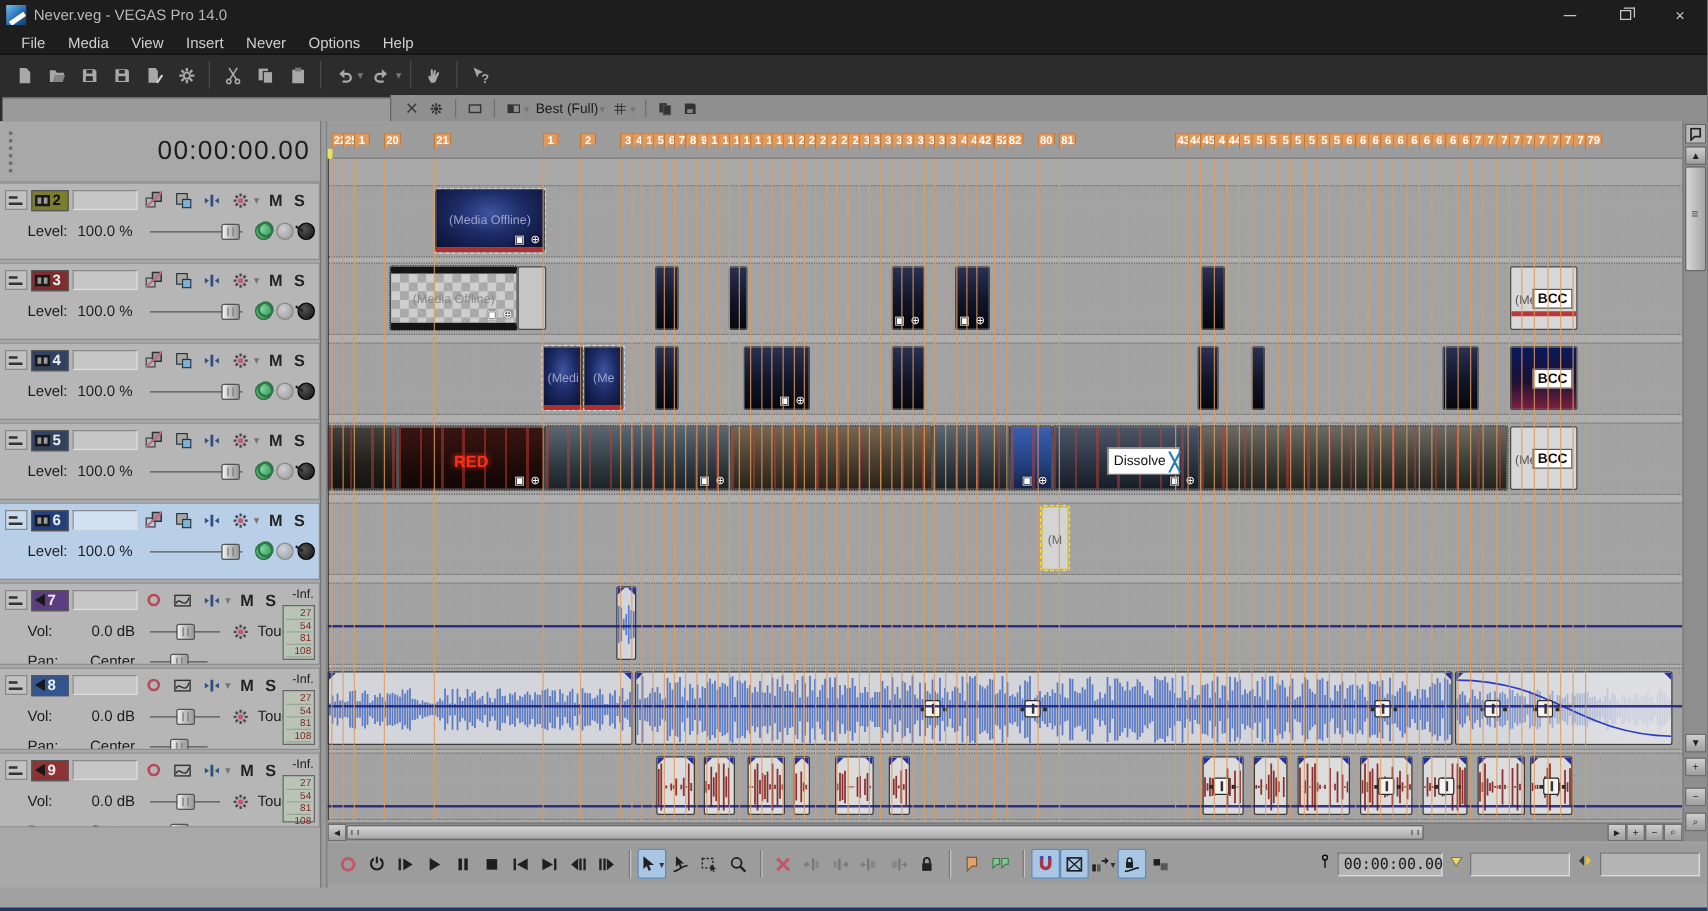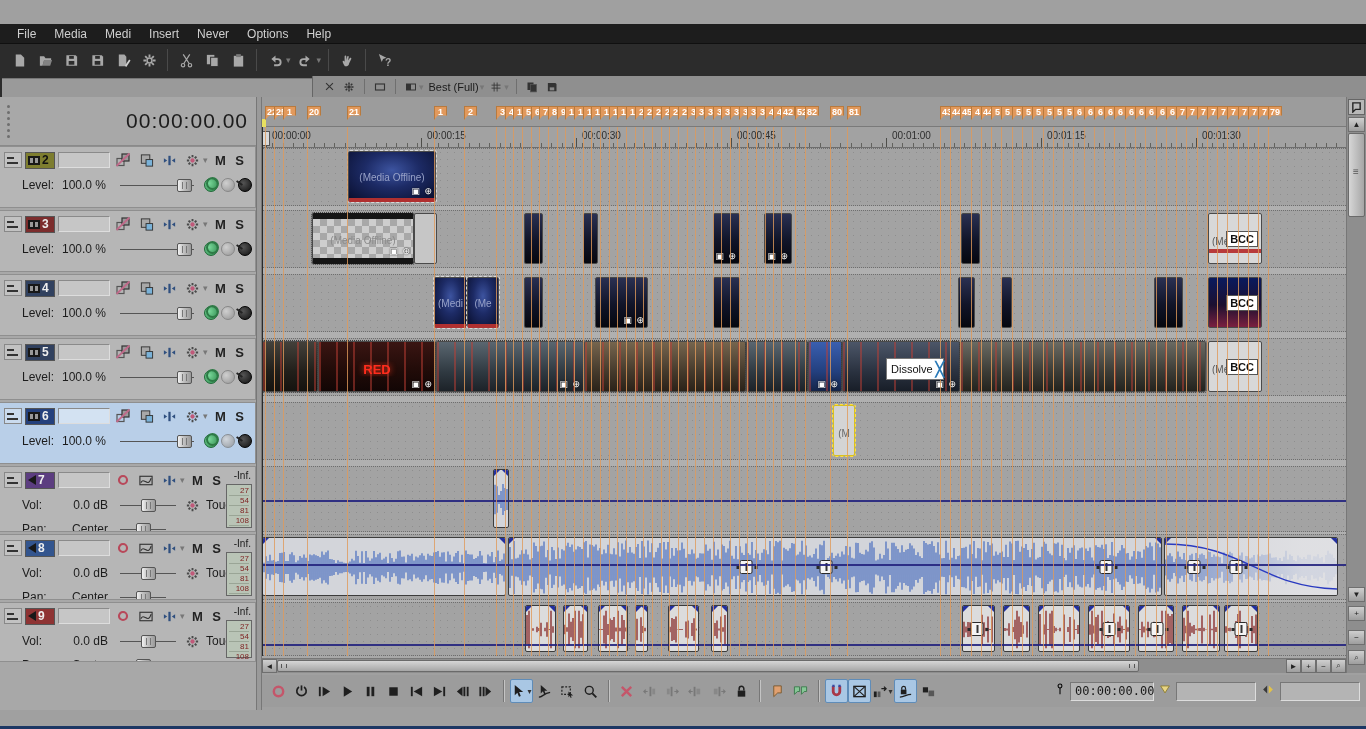--- a/index.html
+++ b/index.html
@@ -174,25 +174,38 @@
   .status-left{position:absolute;left:6px;top:1px;}
   .status-rbox{position:absolute;left:1132px;right:0;top:0;bottom:0;border-left:1px solid #6f6f6f;box-shadow:inset 1px 0 0 #c8c8c8;}
   .status-right{position:absolute;right:6px;top:1px;}
   .bottomstrip{position:absolute;left:0;top:726px;width:1366px;height:3px;background:#1c3764;}
 </style>
 </head>
 <body>
 
 <div class="app">
 
+  <div class="titlebar">
+    <span class="app-icon"></span>
+    <span class="title-text">Never.veg - VEGAS Pro 14.0</span>
+    <div class="win-btns">
+      <span class="win-btn">
+          <i class="glyph-min"></i>
+        </span>
+      <span class="win-btn">
+          <i class="glyph-restore"></i>
+        </span>
+      <span class="win-btn">×</span>
+    </div>
+  </div>
 
   <div class="menubar">
       <span class="menu-item">File</span>
       <span class="menu-item">Media</span>
-      <span class="menu-item">Medi</span>
+      <span class="menu-item">View</span>
       <span class="menu-item">Insert</span>
       <span class="menu-item">Never</span>
       <span class="menu-item">Options</span>
       <span class="menu-item">Help</span>
     </div>
   <div class="toolbar">
       <span class="tbtn">
         <svg width="15" height="15" viewBox="0 0 16 16">
           <path d="M4 1.5h5.5L13 5v9.5H4z" fill="currentColor"></path>
         </svg>
@@ -874,31 +887,20 @@
         <span class="marker-tag" style="left: 914px;">7</span>
         <span class="marker-tag" style="left: 924px;">7</span>
         <span class="marker-tag" style="left: 935px;">7</span>
         <span class="marker-tag" style="left: 945px;">7</span>
         <span class="marker-tag" style="left: 955px;">7</span>
         <span class="marker-tag" style="left: 965px;">7</span>
         <span class="marker-tag" style="left: 976px;">7</span>
         <span class="marker-tag" style="left: 986px;">7</span>
         <span class="marker-tag" style="left: 996px;">7</span>
         <span class="marker-tag" style="left: 1006px;">79</span>
-      </div>
-    <div class="ruler" id="ruler">
-      <div class="majors"></div>
-      <div class="cur-head"></div>
-    <span class="rlabel" style="left: 10px;">00:00:00</span>
-        <span class="rlabel" style="left: 165px;">00:00:15</span>
-        <span class="rlabel" style="left: 320px;">00:00:30</span>
-        <span class="rlabel" style="left: 475px;">00:00:45</span>
-        <span class="rlabel" style="left: 630px;">00:01:00</span>
-        <span class="rlabel" style="left: 785px;">00:01:15</span>
-        <span class="rlabel" style="left: 940px;">00:01:30</span>
       </div>
     <div class="tracks" id="tracks">
         <div class="trow" style="top: 0px; height: 58px;">
           <div class="clip offline-blue" style="left: 86px; width: 88px;">
             <span class="lbl">(Media Offline)</span>
             <span class="tools">▣ ⊕</span>
           </div>
         </div>
         <div class="trow" style="top: 62px; height: 58px;">
           <div class="clip offline-checker" style="left: 50px; width: 102px;">

